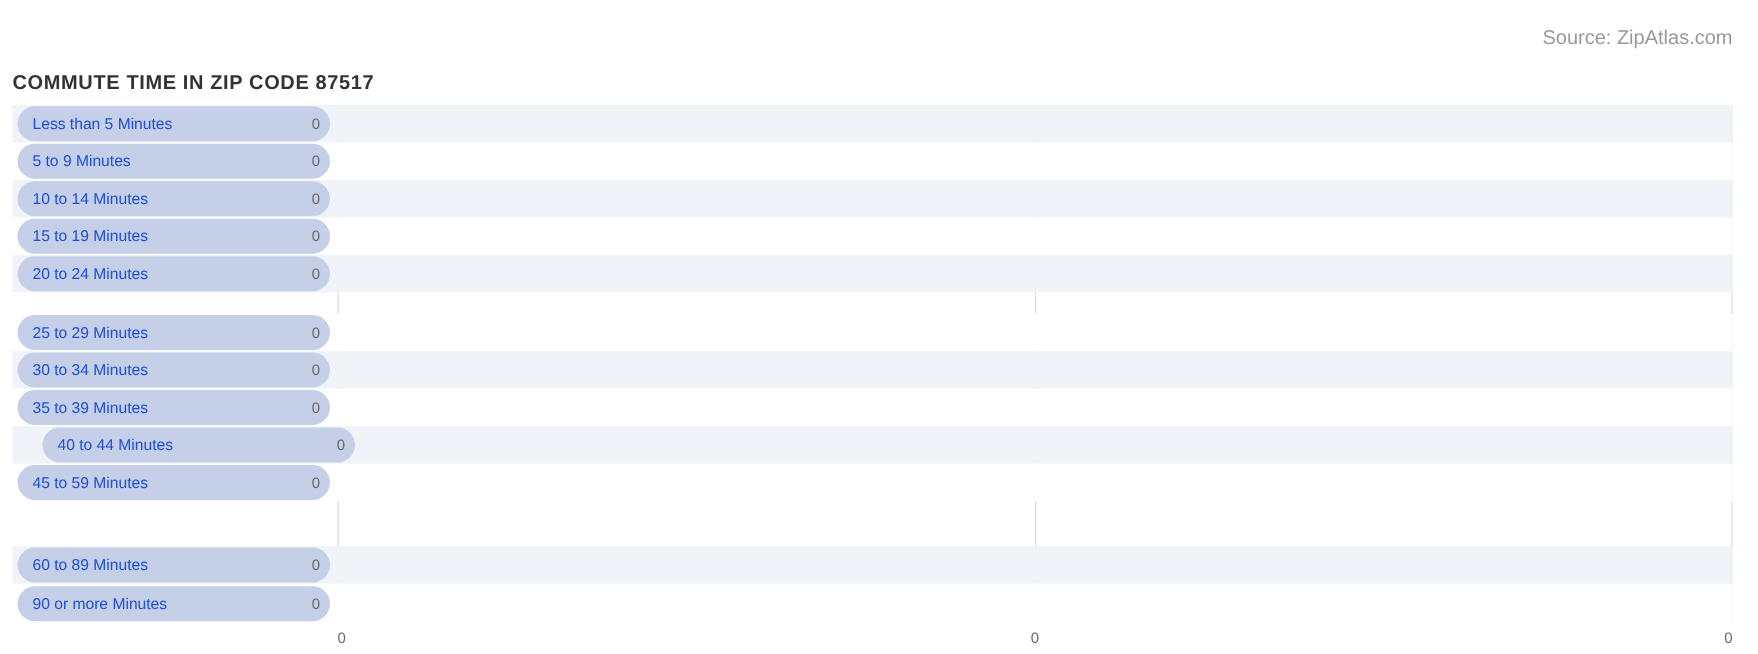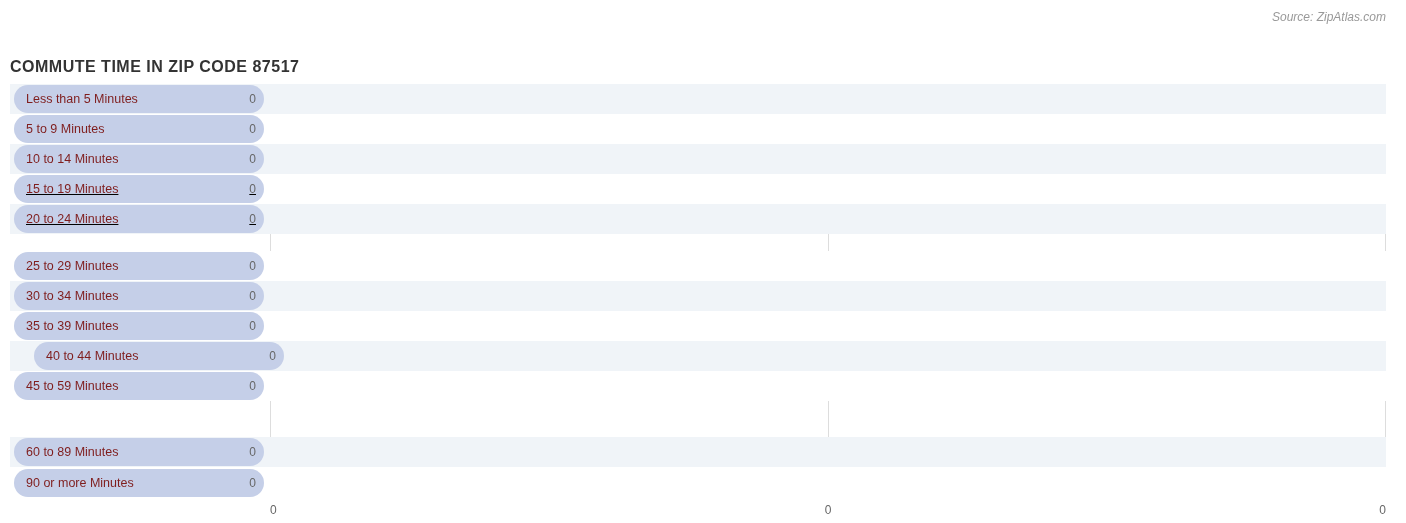--- a/index.html
+++ b/index.html
@@ -20,25 +20,24 @@
       font-size: 16px;
       font-weight: bold;
       color: #333;
       letter-spacing: 0.5px;
       margin-bottom: 8px;
       text-transform: uppercase;
       margin-top: 48px;
     }
     .source-text {
       position: absolute;
-      top: 10px;
+      top: 22px;
       right: 20px;
-      font-size: 12px;
+      font-size: 16px;
       color: #999;
-      font-style: italic;
     }
     .chart-area {
       position: relative;
       width: 100%;
       height: calc(100% - 40px);
     }
     .grid-lines {
       position: absolute;
       top: 0;
       left: 260px;
@@ -80,21 +79,21 @@
       max-width: 250px;
       height: 28px;
       background: #c5cfe8;
       border-radius: 14px;
       padding: 0 8px 0 12px;
       margin-left: 4px;
       justify-content: space-between;
     }
     .label-text {
       font-size: 12.5px;
-      color: #7f1d1d;
+      color: #1d4ed8;
       white-space: nowrap;
     }
     .label-value {
       font-size: 12px;
       color: #666;
       margin-left: 8px;
       min-width: 14px;
       text-align: right;
     }
     .bar-track {
@@ -160,30 +159,30 @@
         </div>
         <div class="bar-row" style="background: rgb(240, 244, 248);">
           <div class="label-pill">
             <span class="label-text">10 to 14 Minutes</span>
             <span class="label-value">0</span>
           </div>
           <div class="bar-track">
             <div class="bar-fill" style="width: 0px;"></div>
           </div>
         </div>
-        <div class="bar-row" style="background: rgb(255, 255, 255); text-decoration: underline;">
+        <div class="bar-row" style="background: rgb(255, 255, 255);">
           <div class="label-pill">
             <span class="label-text">15 to 19 Minutes</span>
             <span class="label-value">0</span>
           </div>
           <div class="bar-track">
             <div class="bar-fill" style="width: 0px;"></div>
           </div>
         </div>
-        <div class="bar-row" style="background: rgb(240, 244, 248); text-decoration: underline;">
+        <div class="bar-row" style="background: rgb(240, 244, 248);">
           <div class="label-pill">
             <span class="label-text">20 to 24 Minutes</span>
             <span class="label-value">0</span>
           </div>
           <div class="bar-track">
             <div class="bar-fill" style="width: 0px;"></div>
           </div>
         </div>
         <div class="bar-row" style="background: rgb(255, 255, 255); margin-top: 17px;">
           <div class="label-pill">

